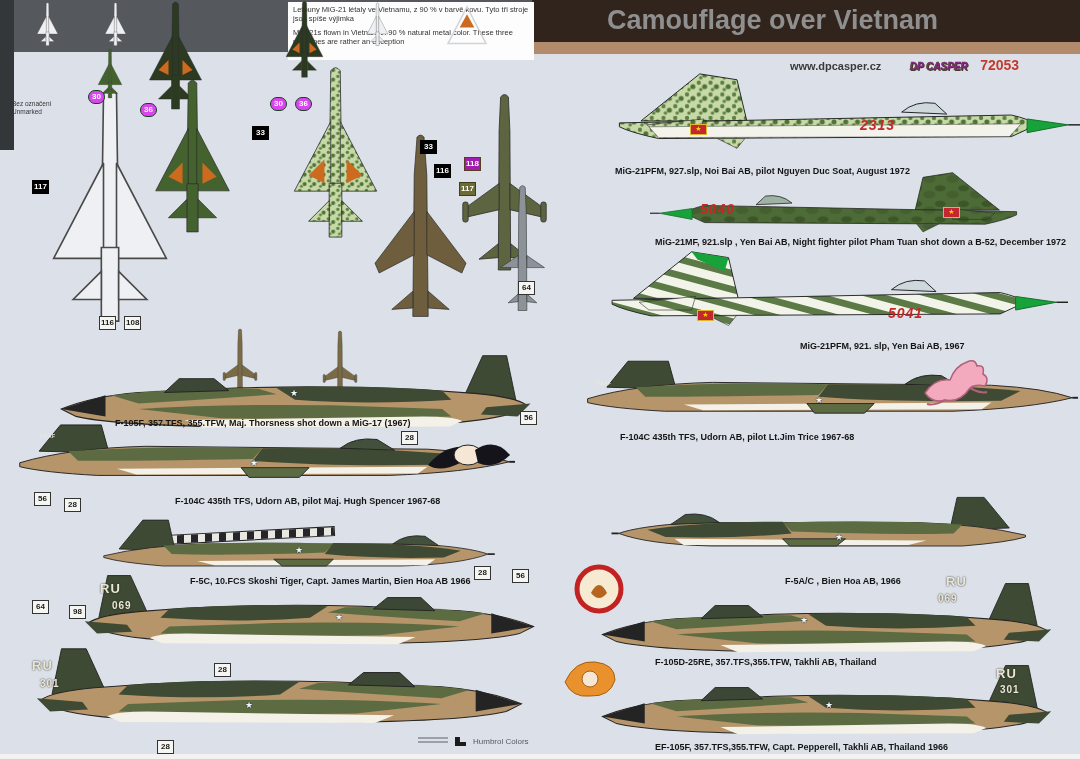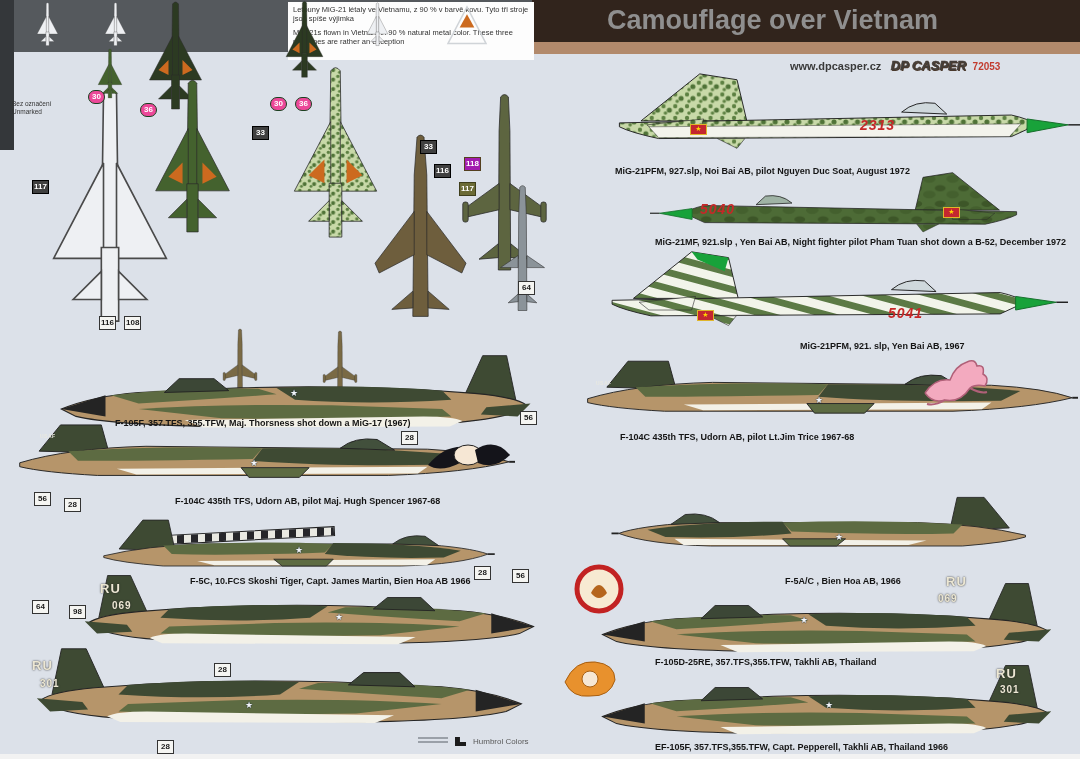--- a/index.html
+++ b/index.html
@@ -14,43 +14,43 @@
   .banner{position:absolute;left:532px;top:0;width:548px;height:42px;background:#31241c;}
   .tanstrip{position:absolute;left:532px;top:42px;width:548px;height:12px;background:#b28a6c;}
   .title{position:absolute;left:75px;top:5px;font-weight:700;font-size:27px;color:#8f8f8f;
          letter-spacing:0;white-space:nowrap;}
   .watermark{position:absolute;left:818px;top:2px;width:258px;height:46px;background:#fff;
              border-radius:9px;text-align:center;line-height:46px;white-space:nowrap;}
   .wm1{font-weight:800;font-size:40px;color:#8c9094;letter-spacing:-2px;}
   .wm2{font-weight:800;font-size:40px;color:#8dc63f;letter-spacing:-2px;}
   .pubrow{position:absolute;left:790px;top:56px;white-space:nowrap;}
   .puburl{font-weight:800;font-size:11px;color:#3a3a3a;}
-  .pubbrand{font-weight:800;font-style:italic;font-size:13px;color:#404040;
-            -webkit-text-stroke:0.6px #4a3a2e;text-shadow:1px 1px 0 #4a3a2e;margin-left:5px;}
-  .pubno{font-weight:800;font-size:10px;color:#c23b2e;margin-left:2px;}
+  .pubbrand{font-weight:800;font-style:italic;font-size:10px;color:#a21caf;
+            -webkit-text-stroke:0.6px #4a3a2e;text-shadow:1px 1px 0 #4a3a2e;margin-left:24px;}
+  .pubno{font-weight:800;font-size:14px;color:#c23b2e;margin-left:8px;}
   .infobox{position:absolute;left:288px;top:2px;width:246px;height:58px;background:#fdfdfd;
            padding:3px 5px;box-sizing:border-box;color:#333;font-size:7.5px;line-height:1.25;}
   .infobox p{margin:0 0 4px 0;}
   
   .caption{position:absolute;font-weight:700;font-size:9px;color:#141414;white-space:nowrap;}
   .nosecode{position:absolute;font-weight:800;font-style:italic;font-size:14px;color:#c62828;
             letter-spacing:1px;white-space:nowrap;}
   .ru{position:absolute;font-weight:800;font-size:13px;color:#ece7d3;letter-spacing:1px;
       text-shadow:0 0 2px #222;}
   .runum{position:absolute;font-weight:800;font-size:10px;color:#ece7d3;letter-spacing:1px;
          text-shadow:0 0 2px #222;}
   .usaf{position:absolute;font-weight:700;font-size:5px;color:#e8e8e0;letter-spacing:.5px;}
   .star{position:absolute;font-size:9px;color:#f4f6f8;text-shadow:0 0 1px #123,0 0 1px #123;}
   .vnflag{position:absolute;width:15px;height:9px;background:#c4272f;border:1px solid #e0b62a;
           color:#ffd400;font-size:7px;line-height:8px;text-align:center;}
   .badge{position:absolute;min-width:13px;height:12px;padding:0 1px;background:#f5f5f2;
          border:1px solid #333;color:#1a1a1a;font-weight:700;font-size:8px;line-height:12px;
          text-align:center;}
-  .badge.green{background:#ec4899;color:#fff;border-color:#1b4020;border-radius:7px;}
-  .badge.black{background:#404040;color:#fff;border-color:#000;}
+  .badge.green{background:#d946ef;color:#fff;border-color:#1b4020;border-radius:7px;}
+  .badge.black{background:#000000;color:#fff;border-color:#000;}
   .badge.brown{background:#a21caf;color:#fff;border-color:#54401f;}
   .badge.olive{background:#6b6b35;color:#fff;border-color:#3f3f1c;}
   .unmarked{position:absolute;left:12px;top:100px;font-size:6.5px;color:#333;line-height:1.2;}
   .probe{position:absolute;left:148px;top:531px;width:185px;height:8px;transform:rotate(-3deg);
          background:repeating-linear-gradient(90deg,#26262a 0 7px,#e9e9e2 7px 14px);
          border:1px solid #222;}
   .finebar{position:absolute;width:30px;height:2px;background:#9aa0a8;}
   .fineglyph{position:absolute;left:455px;top:737px;width:11px;height:9px;background:#1b1b1b;
              clip-path:polygon(0 0,45% 0,45% 55%,100% 55%,100% 100%,0 100%);}
   .finetext{position:absolute;left:473px;top:737px;font-size:8px;color:#5a5a5a;}

